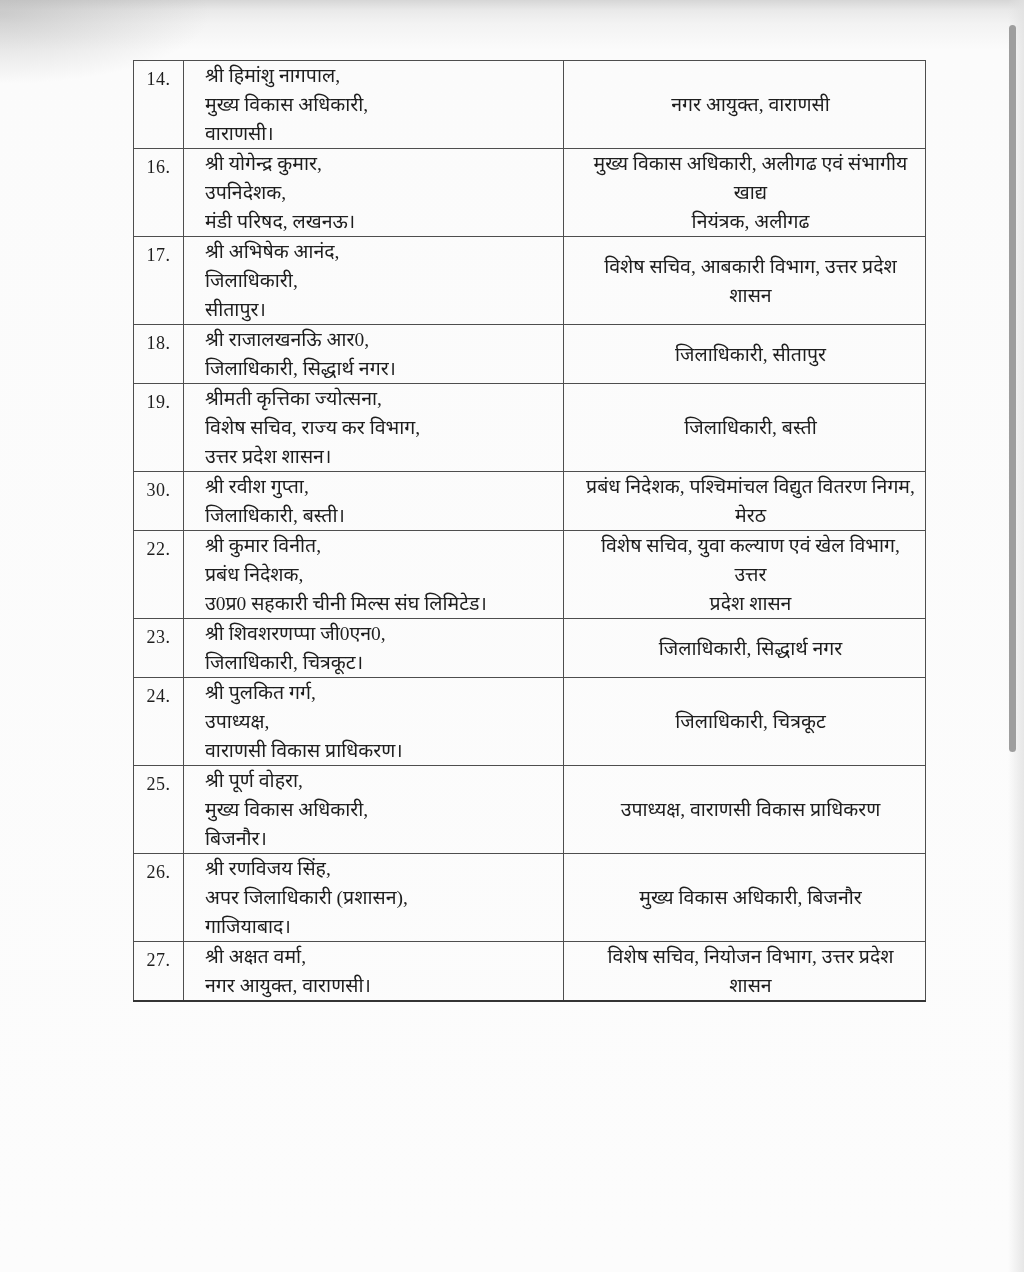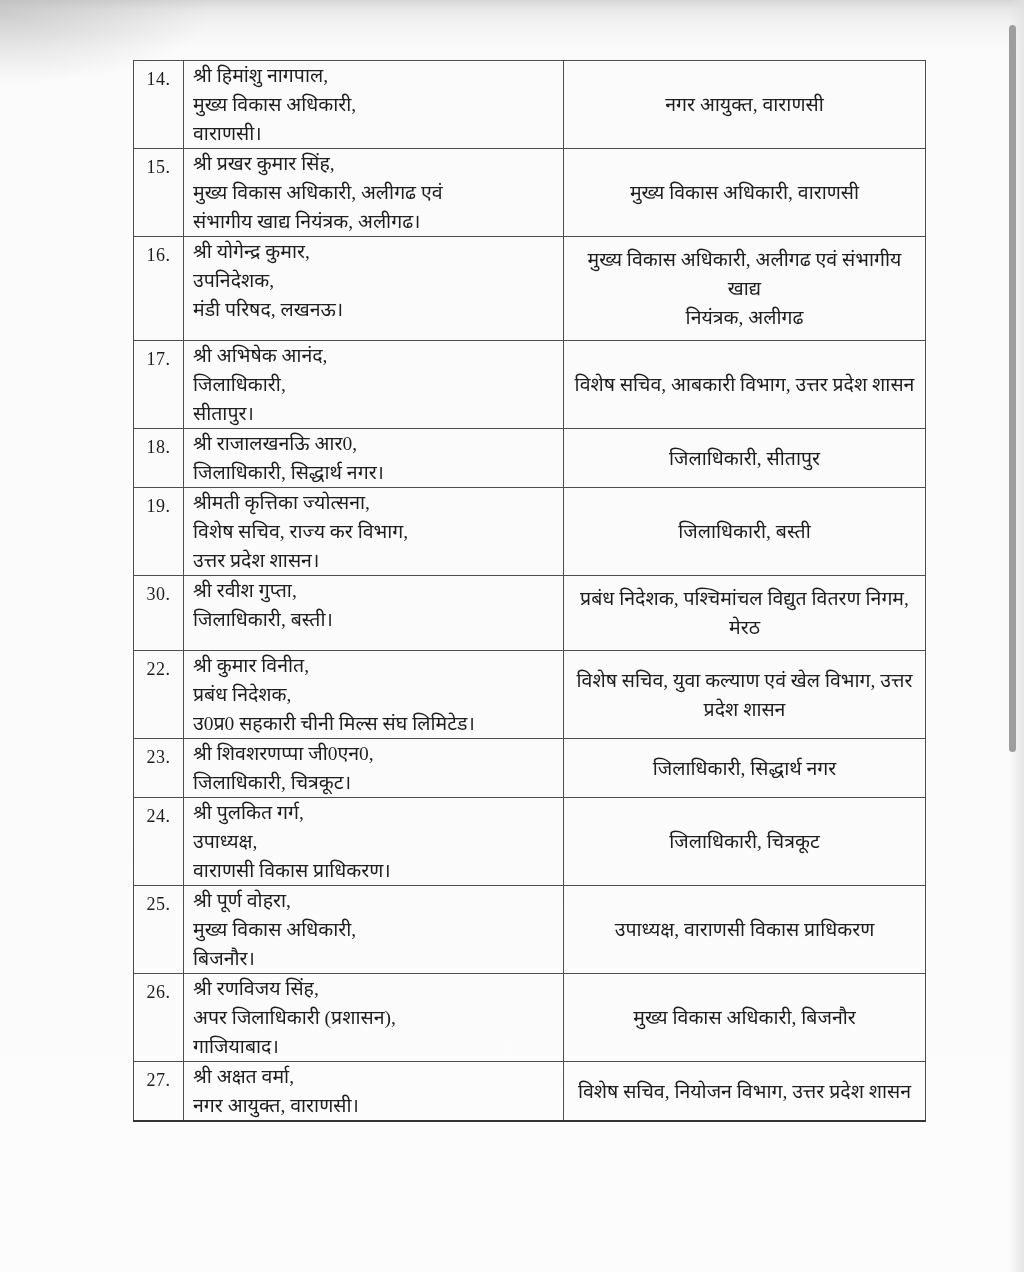--- a/index.html
+++ b/index.html
@@ -56,27 +56,28 @@
   td.officer {
     width: 380px;
     vertical-align: top;
     padding: 0 6px 0 9px;
   }
 
   td.posting {
     width: 362px;
     vertical-align: middle;
     text-align: center;
-    padding: 8px 10px;
+    padding: 0 10px;
   }
 
   .line {
     font-size: 19.5px;
     line-height: 29px;
     white-space: nowrap;
+    margin-left: 12px;
   }
 
   td.posting .line {
     white-space: normal;
   }
 
   .scrollbar-thumb {
     position: absolute;
     left: 1009px;
     top: 25px;
@@ -97,31 +98,20 @@
     <td class="officer">
             <div class="line">श्री हिमांशु नागपाल,</div>
             <div class="line">मुख्य विकास अधिकारी,</div>
             <div class="line">वाराणसी।</div>
           </td>
     <td class="posting">
             <div class="line">नगर आयुक्त, वाराणसी</div>
           </td>
   </tr>
 
-  <tr>
-    <td class="sn">15.</td>
-    <td class="officer">
-            <div class="line">श्री प्रखर कुमार सिंह,</div>
-            <div class="line">मुख्य विकास अधिकारी, अलीगढ एवं</div>
-            <div class="line">संभागीय खाद्य नियंत्रक, अलीगढ।</div>
-          </td>
-    <td class="posting">
-            <div class="line">मुख्य विकास अधिकारी, वाराणसी</div>
-          </td>
-  </tr>
 
   <tr>
     <td class="sn">16.</td>
     <td class="officer">
             <div class="line">श्री योगेन्द्र कुमार,</div>
             <div class="line">उपनिदेशक,</div>
             <div class="line">मंडी परिषद, लखनऊ।</div>
           </td>
     <td class="posting">
             <div class="line">मुख्य विकास अधिकारी, अलीगढ एवं संभागीय खाद्य</div>

